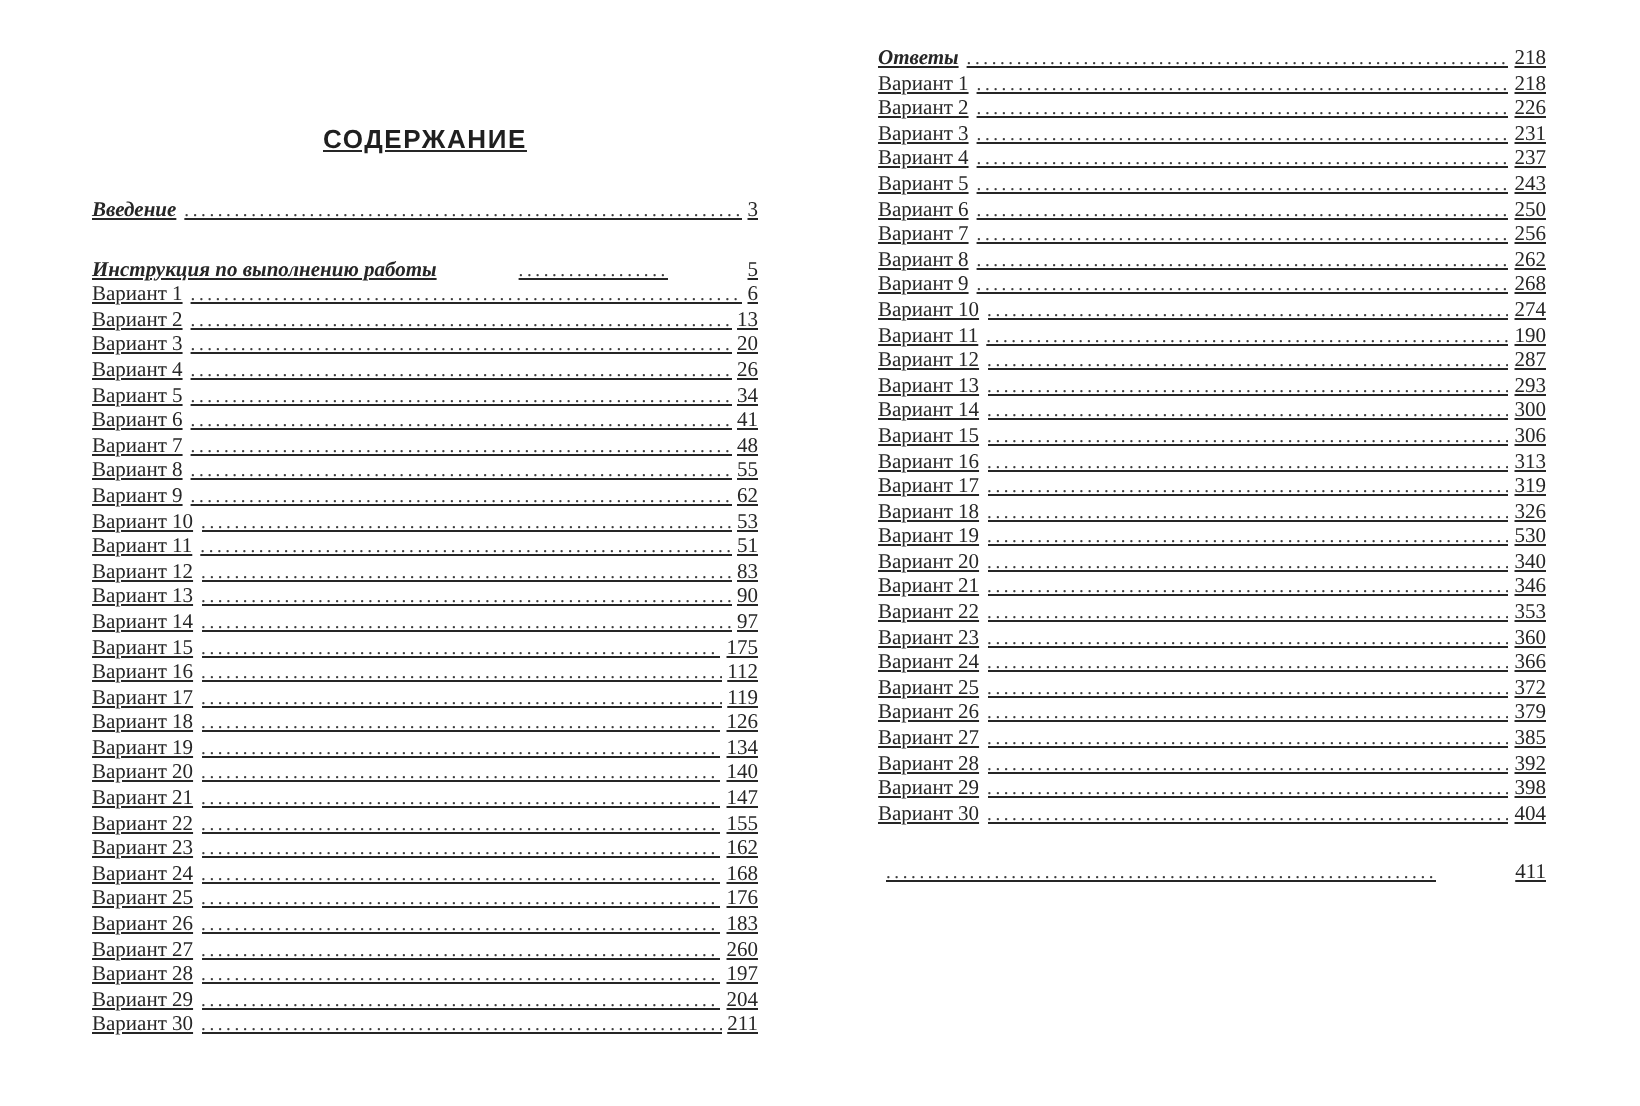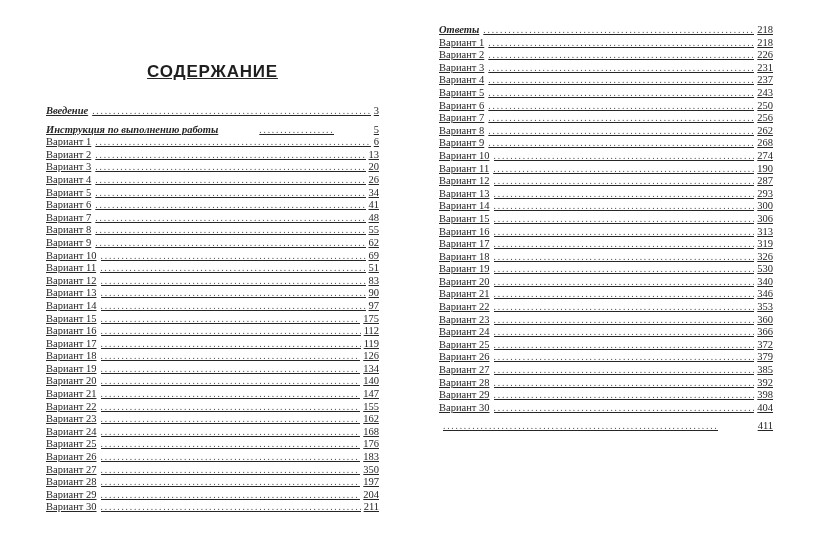--- a/index.html
+++ b/index.html
@@ -26,40 +26,40 @@
     width: 333px;
   }
   .col-right {
     left: 439px;
     top: 24px;
     width: 334px;
   }
   .toc-title {
     font-family: "Liberation Sans", sans-serif;
     font-weight: 700;
-    font-size: 17px;
+    font-size: 13px;
     letter-spacing: 0.8px;
     text-align: center;
     margin: 0 0 23px 0;
     color: #1f1f1f;
   }
   .row {
     display: flex;
     align-items: baseline;
     font-size: 10.5px;
     height: 12.6px;
     line-height: 12.6px;
     white-space: nowrap;
   }
   .row.heading .label {
     font-weight: 700;
     font-style: italic;
   }
   .row.gap-before {
-    margin-top: 6px;
+    margin-top: 17px;
     gap: 37px;
   }
   .label {
     flex: 0 0 auto;
   }
   .leader {
     flex: 1 1 auto;
     overflow: hidden;
     white-space: nowrap;
     letter-spacing: 1.8px;
@@ -131,21 +131,21 @@
           <span class="pagenum">55</span>
         </div>
         <div class="row">
           <span class="label">Вариант 9</span>
           <span class="leader">........................................................................................................................................................................................................</span>
           <span class="pagenum">62</span>
         </div>
         <div class="row">
           <span class="label">Вариант 10</span>
           <span class="leader">........................................................................................................................................................................................................</span>
-          <span class="pagenum">69</span>
+          <span class="pagenum">53</span>
         </div>
         <div class="row">
           <span class="label">Вариант 11</span>
           <span class="leader">........................................................................................................................................................................................................</span>
           <span class="pagenum">51</span>
         </div>
         <div class="row">
           <span class="label">Вариант 12</span>
           <span class="leader">........................................................................................................................................................................................................</span>
           <span class="pagenum">83</span>
@@ -216,21 +216,21 @@
           <span class="pagenum">176</span>
         </div>
         <div class="row">
           <span class="label">Вариант 26</span>
           <span class="leader">........................................................................................................................................................................................................</span>
           <span class="pagenum">183</span>
         </div>
         <div class="row">
           <span class="label">Вариант 27</span>
           <span class="leader">........................................................................................................................................................................................................</span>
-          <span class="pagenum">350</span>
+          <span class="pagenum">260</span>
         </div>
         <div class="row">
           <span class="label">Вариант 28</span>
           <span class="leader">........................................................................................................................................................................................................</span>
           <span class="pagenum">197</span>
         </div>
         <div class="row">
           <span class="label">Вариант 29</span>
           <span class="leader">........................................................................................................................................................................................................</span>
           <span class="pagenum">204</span>

